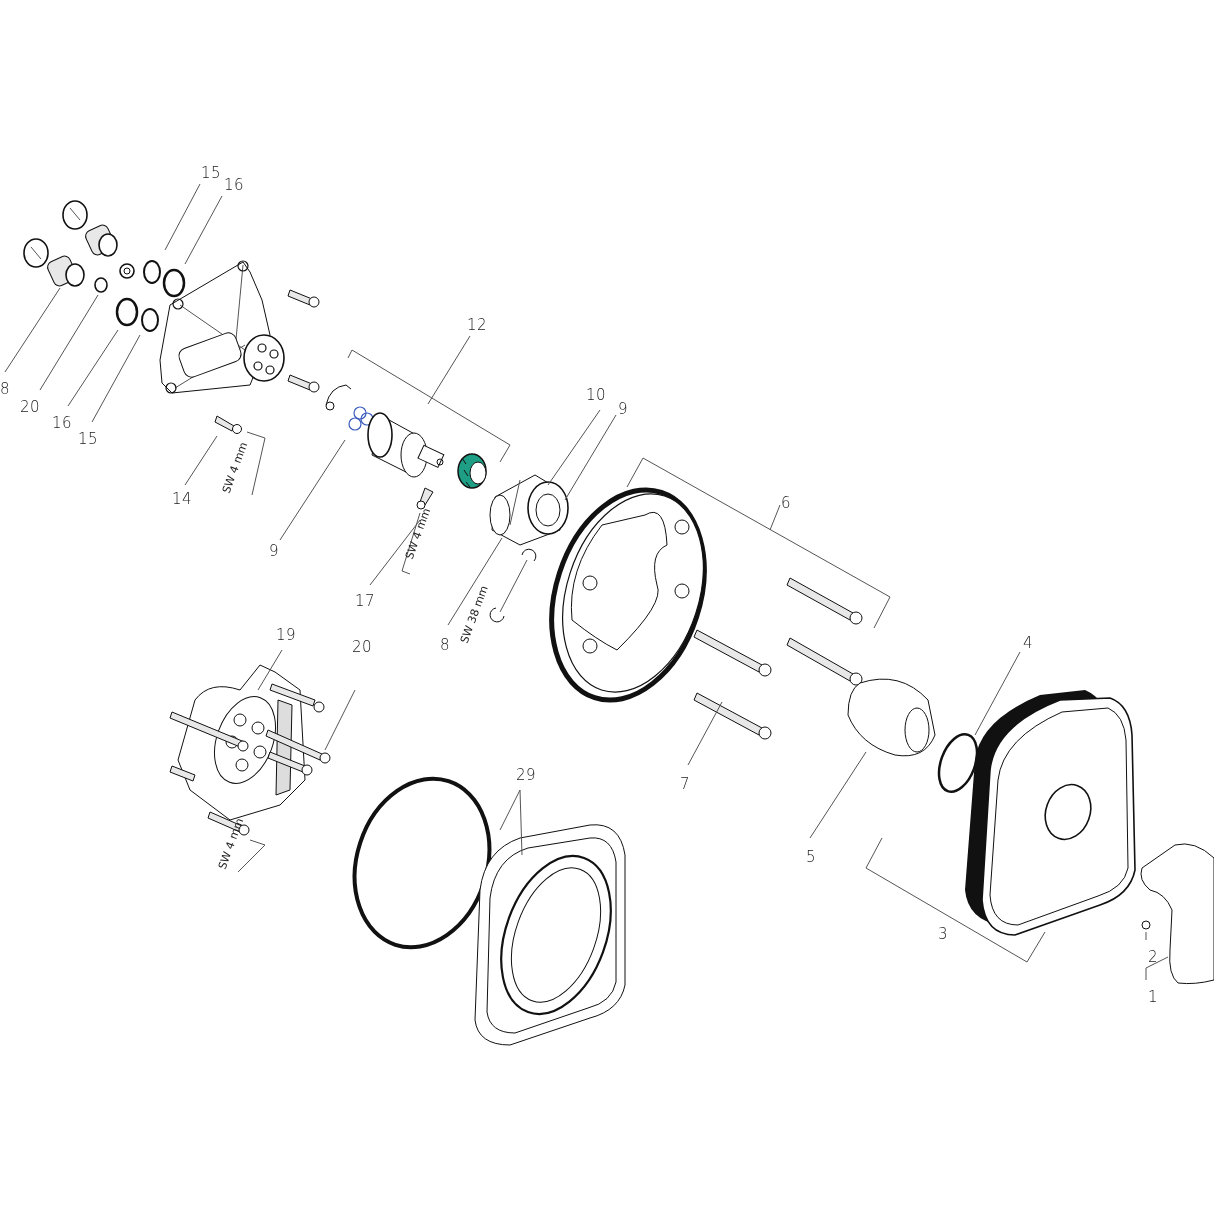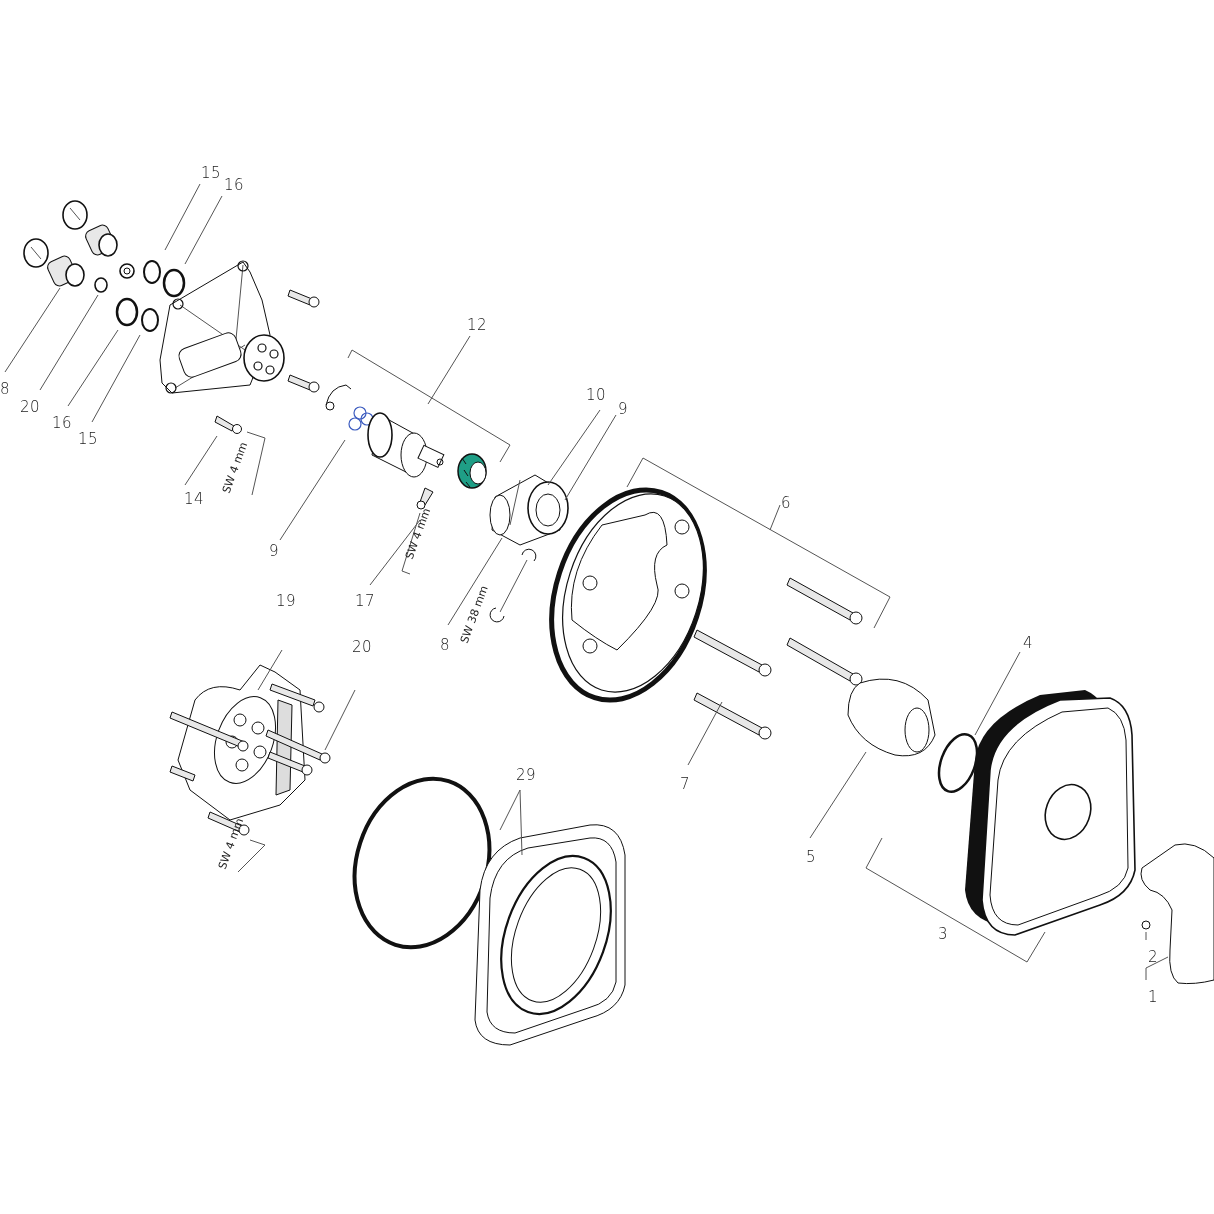--- a/index.html
+++ b/index.html
@@ -220,27 +220,27 @@
 <span class="callout" style="left:806px;top:848px">5</span>
 <span class="callout" style="left:781px;top:494px">6</span>
 <span class="callout" style="left:680px;top:775px">7</span>
 <span class="callout" style="left:0px;top:380px">8</span>
 <span class="callout" style="left:440px;top:636px">8</span>
 <span class="callout" style="left:618px;top:400px">9</span>
 <span class="callout" style="left:586px;top:386px">10</span>
 <span class="callout" style="left:467px;top:316px">12</span>
 <span class="callout" style="left:355px;top:592px">17</span>
 <span class="callout" style="left:269px;top:542px">9</span>
-<span class="callout" style="left:184px;top:490px">14</span>
+<span class="callout" style="left:172px;top:490px">14</span>
 <span class="callout" style="left:201px;top:164px">15</span>
 <span class="callout" style="left:224px;top:176px">16</span>
 <span class="callout" style="left:20px;top:398px">20</span>
 <span class="callout" style="left:52px;top:414px">16</span>
 <span class="callout" style="left:78px;top:430px">15</span>
-<span class="callout" style="left:276px;top:592px">19</span>
+<span class="callout" style="left:276px;top:626px">19</span>
 <span class="callout" style="left:352px;top:638px">20</span>
 <span class="callout" style="left:516px;top:766px">29</span>
 
 
 <span class="tool-label" style="left:232px;top:482px;transform:rotate(-70deg)">SW 4 mm</span>
 <span class="tool-label" style="left:415px;top:548px;transform:rotate(-70deg)">SW 4 mm</span>
 <span class="tool-label" style="left:470px;top:632px;transform:rotate(-70deg)">SW 38 mm</span>
 <span class="tool-label" style="left:228px;top:858px;transform:rotate(-70deg)">SW 4 mm</span>
 </div>
 

